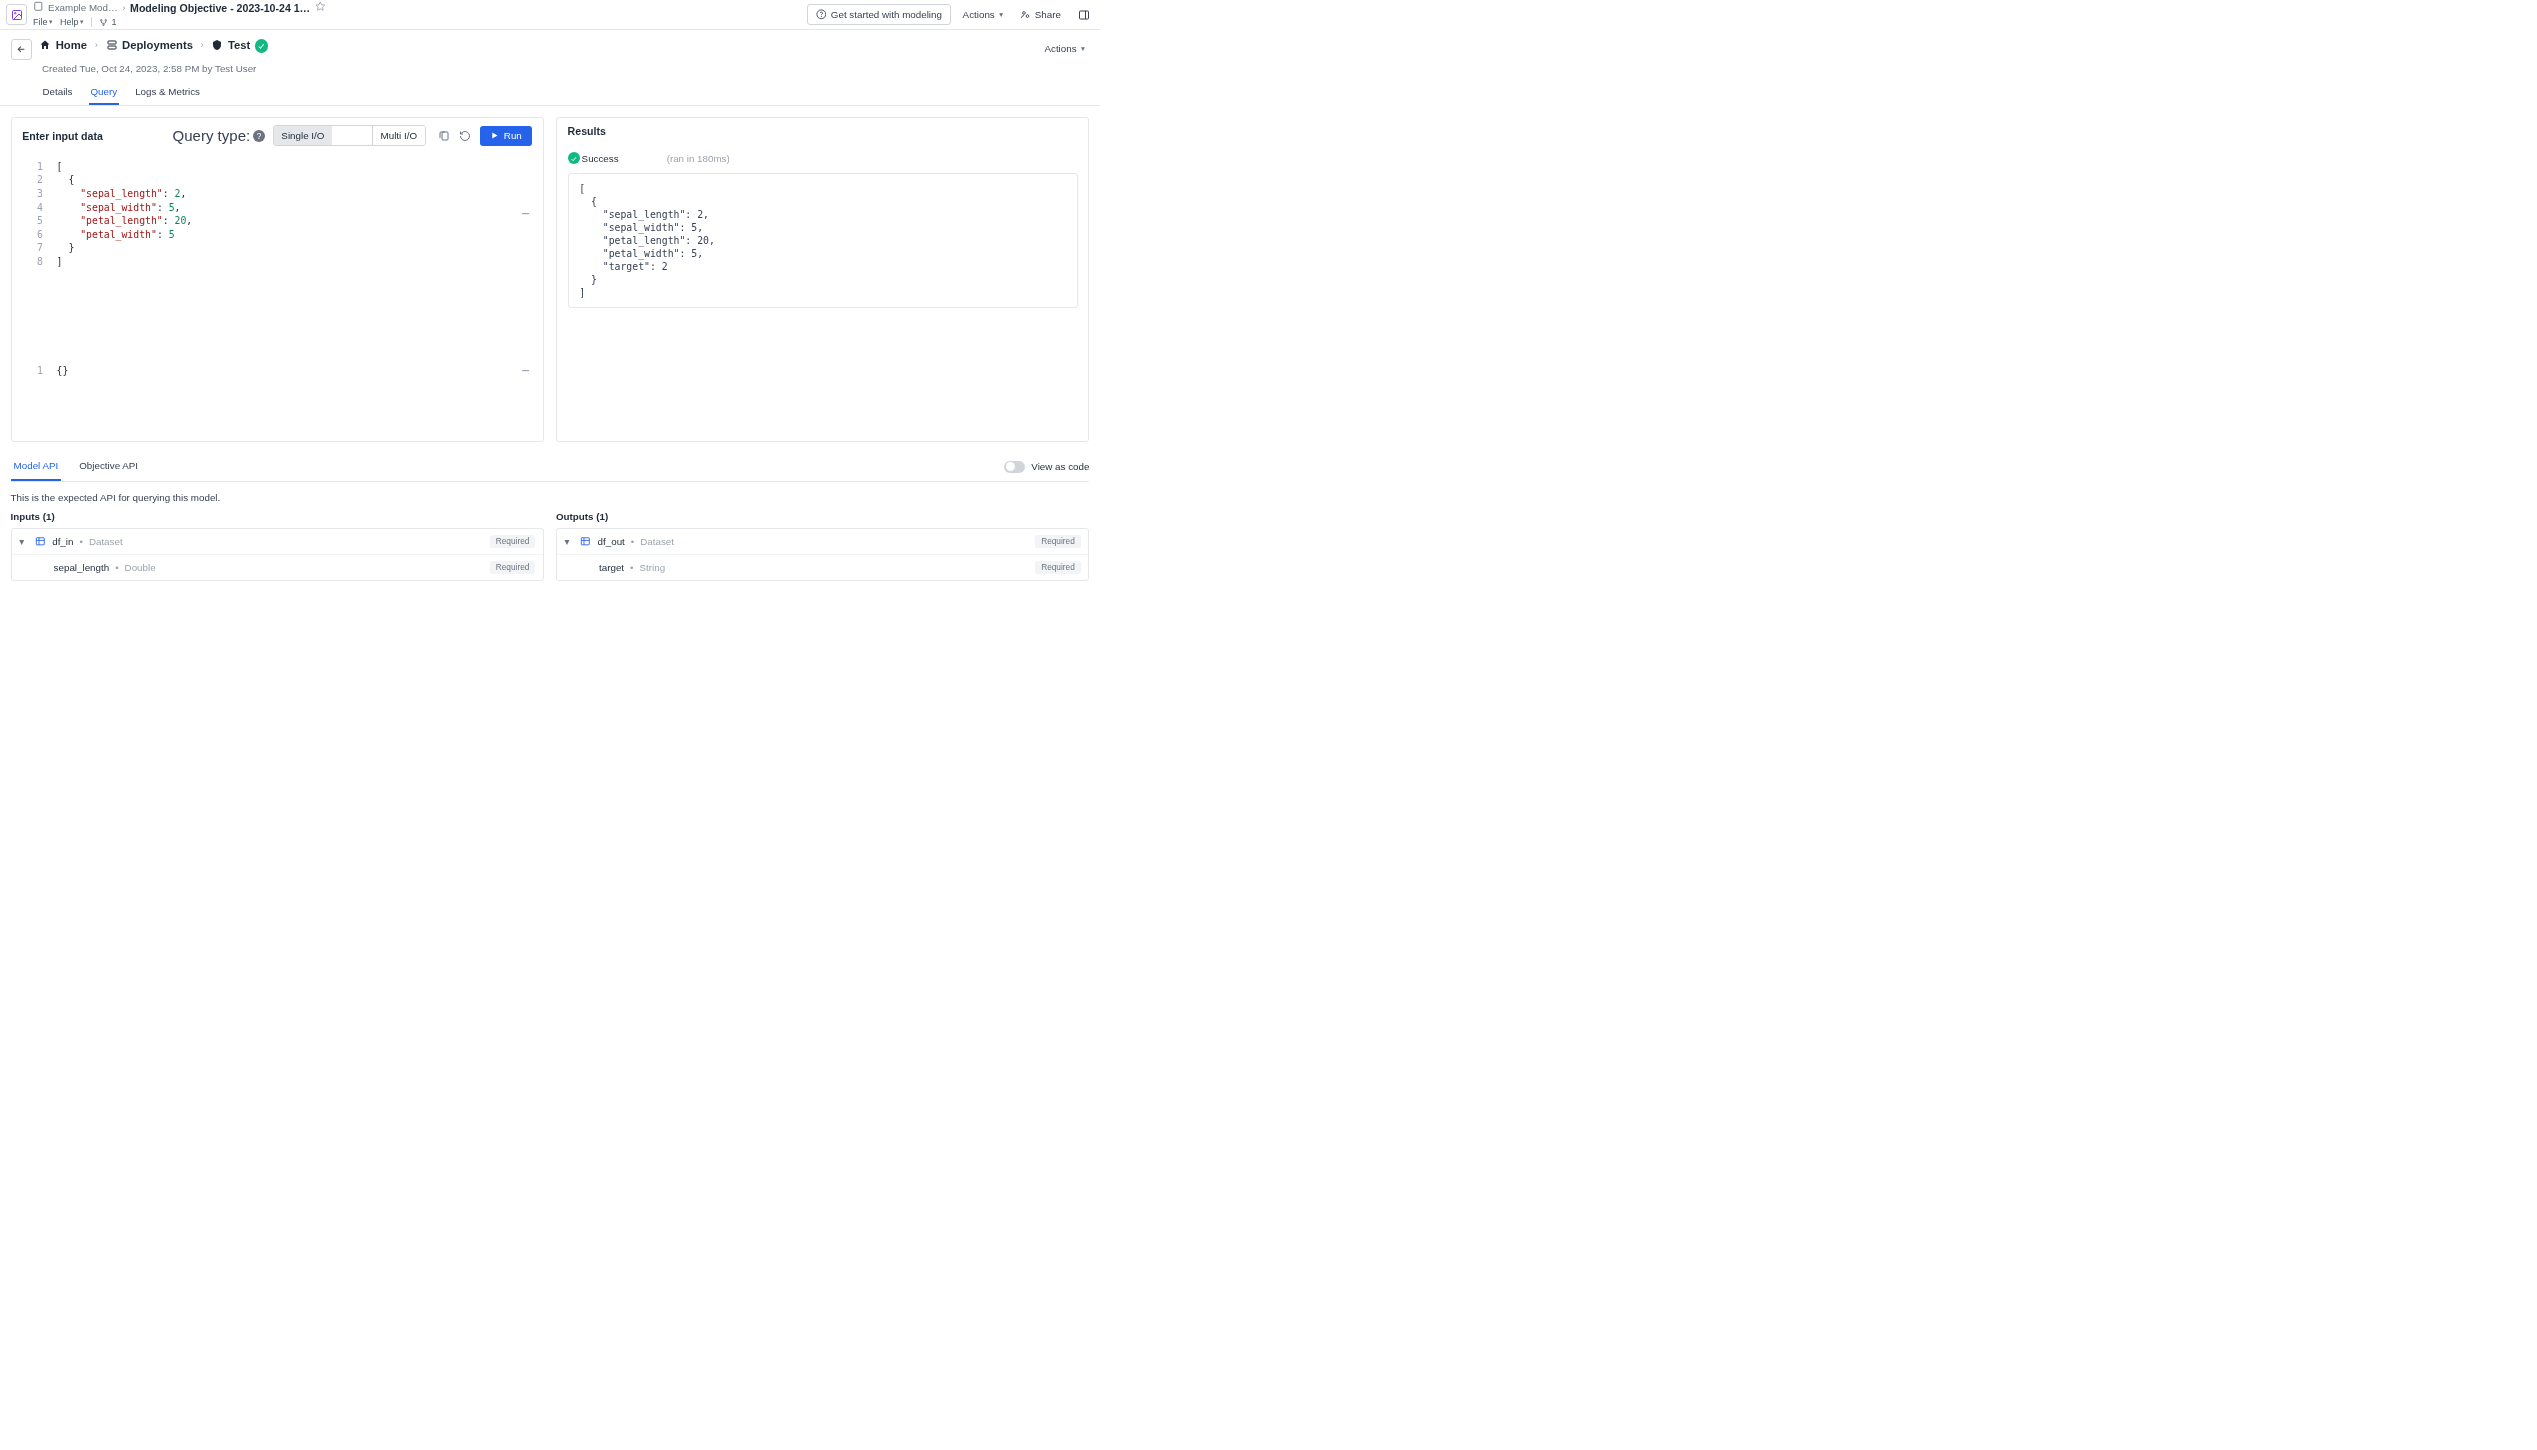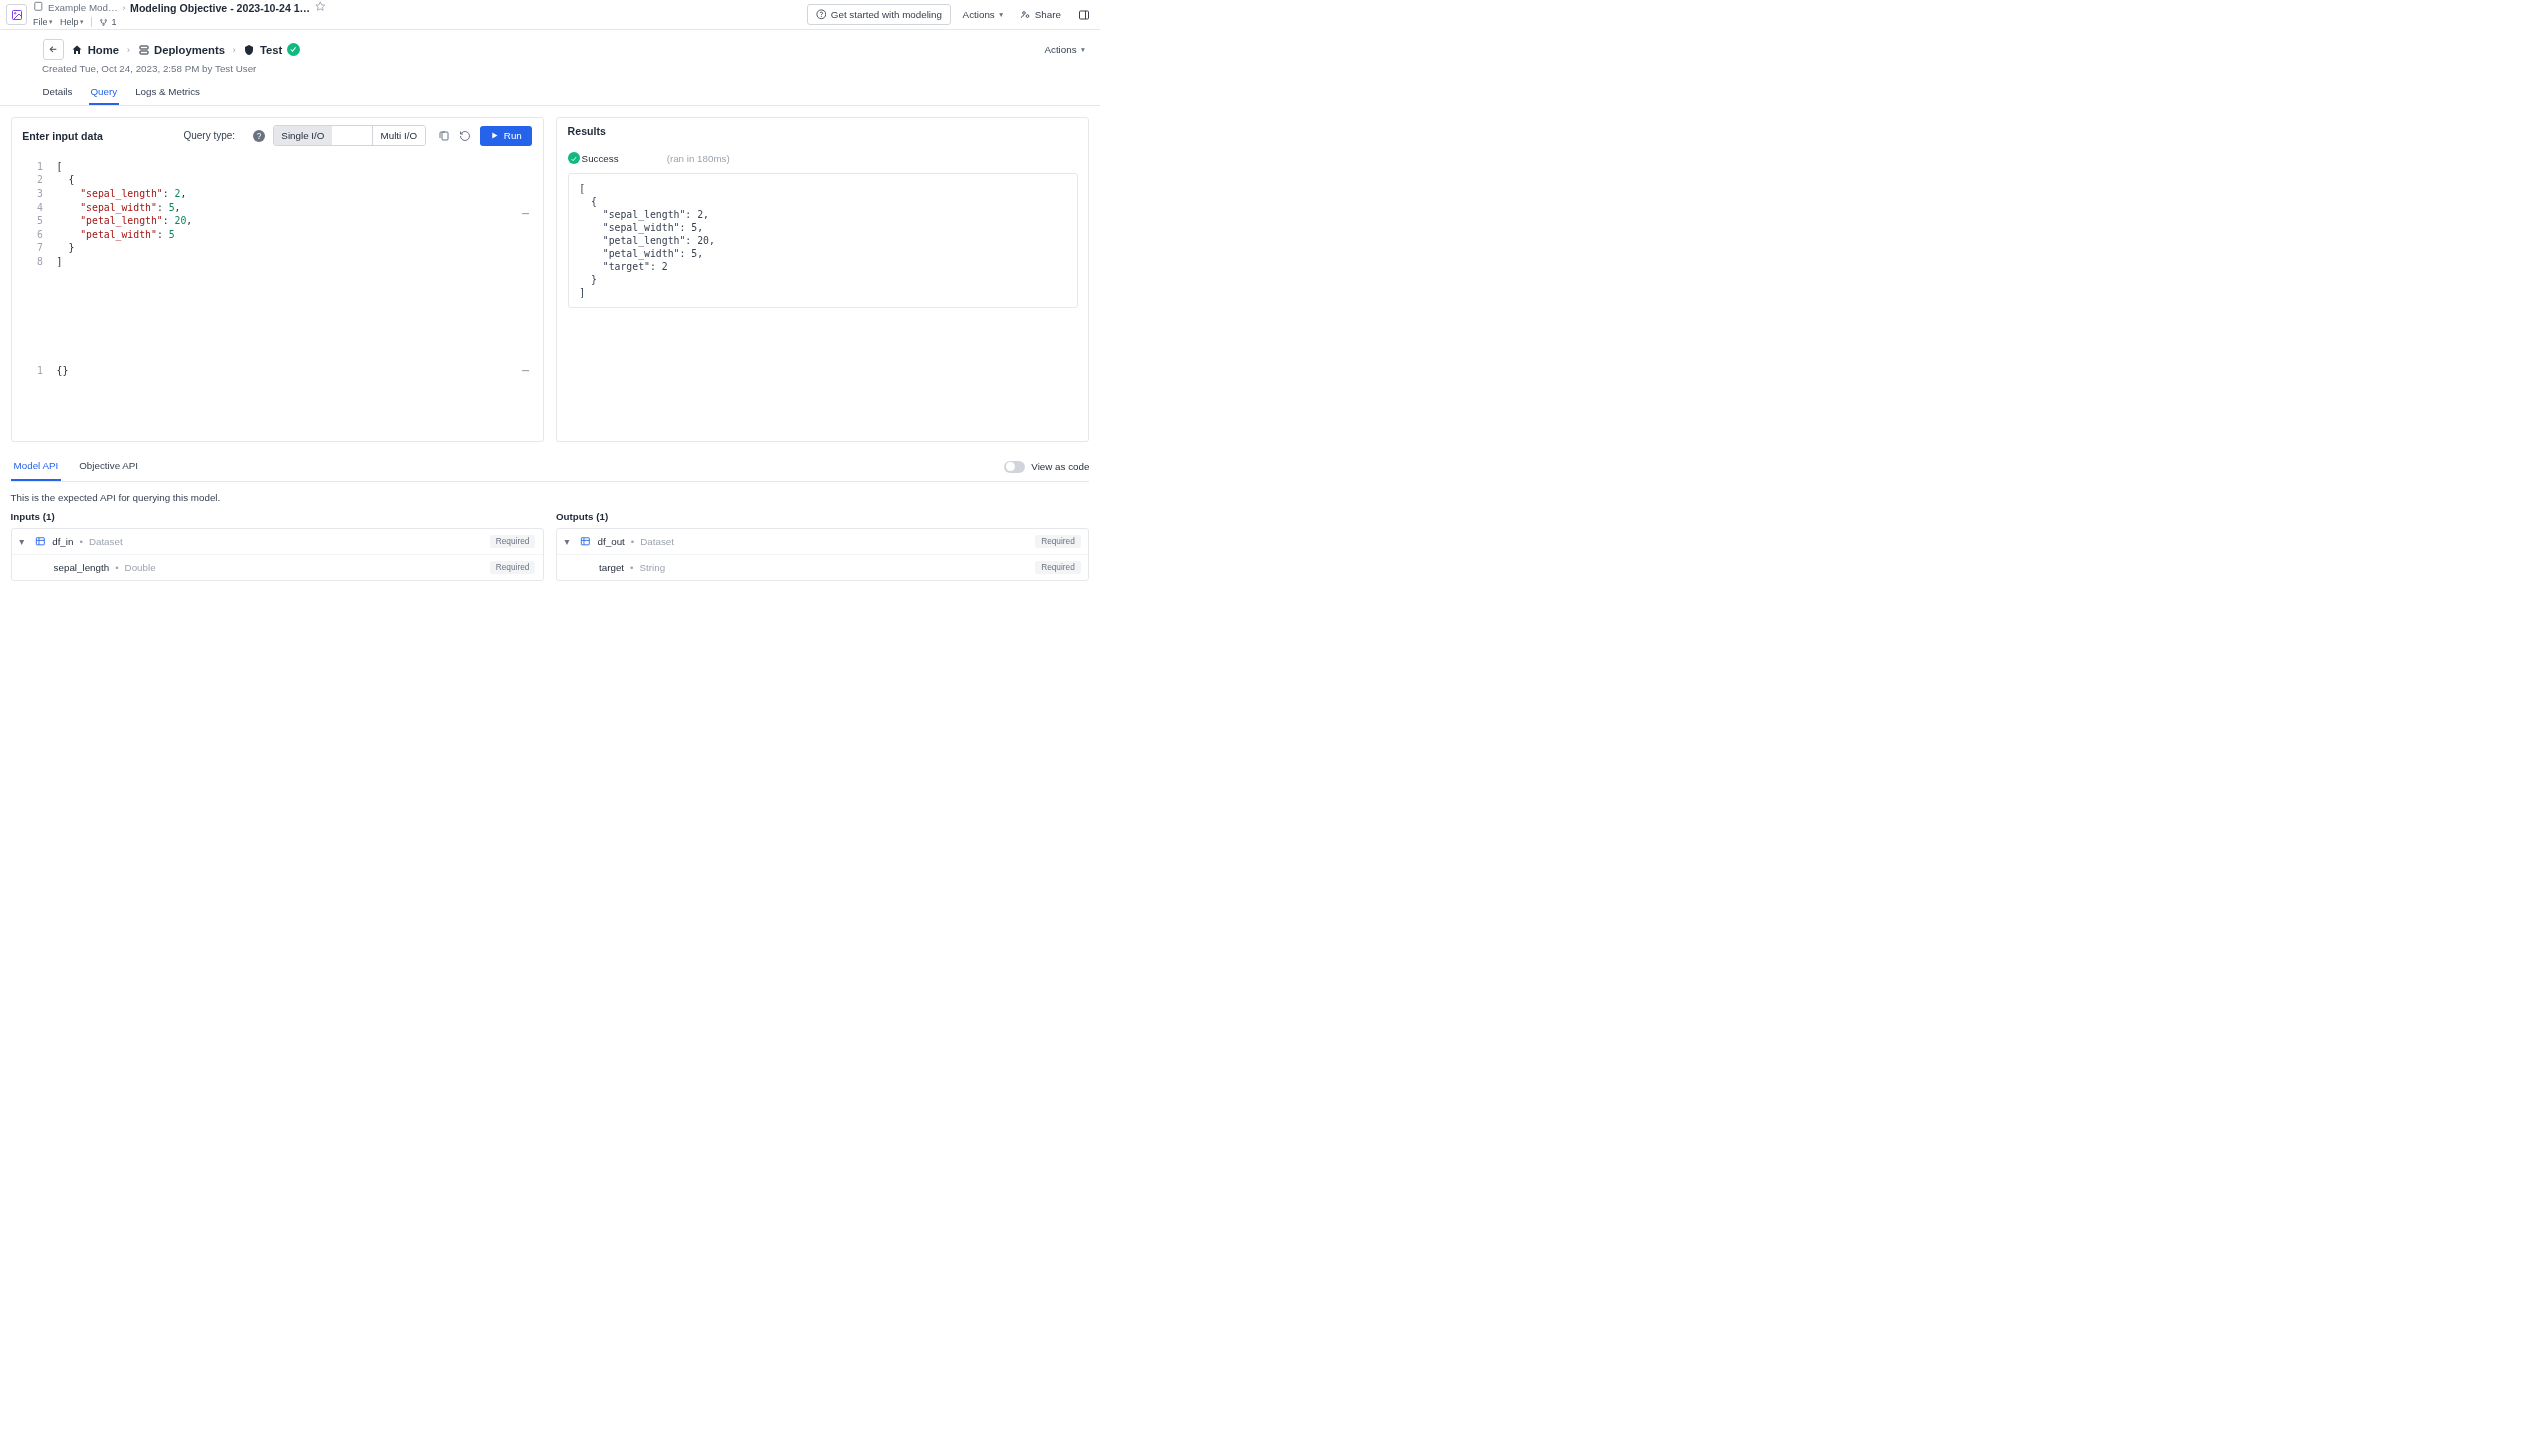--- a/index.html
+++ b/index.html
@@ -21,21 +21,21 @@
   .menu-caret { font-size: 6.8px; color: #6b7280; }
   .menu-divider { width: 0.8px; height: 10.6px; background: #d1d5db; }
   .branch { display: flex; align-items: center; gap: 3px; color: #4b5563; }
 
   .top-right { display: flex; align-items: center; gap: 7.6px; }
   .pill-btn { display: flex; align-items: center; gap: 4.5px; border: 0.8px solid #d1d5db; border-radius: 3px; padding: 3.8px 7.6px; color: #374151; background: #fff; font-size: 9.8px; cursor: pointer; }
   .txt-btn { display: flex; align-items: center; gap: 4.5px; padding: 3.8px 4.5px; color: #374151; font-size: 9.8px; cursor: pointer; }
   .caret { font-size: 7.6px; color: #6b7280; }
 
   
-  .breadcrumb-bar { display: flex; align-items: center; padding: 9px 10.6px 0 10.6px; margin-left: 32px; }
+  .breadcrumb-bar { display: flex; align-items: flex-start; padding: 9px 10.6px 0 10.6px; }
   .back-btn { width: 21px; height: 21px; border: 0.8px solid #d1d5db; border-radius: 3px; display: flex; align-items: center; justify-content: center; margin-right: 7.6px; color: #4b5563; cursor: pointer; }
   .bc-seg { display: flex; align-items: center; gap: 4.5px; font-size: 11.3px; font-weight: 600; color: #1f2937; }
   .bc-sep { color: #9ca3af; margin: 0 7.6px; }
   .status-dot { width: 13.6px; height: 13.6px; border-radius: 50%; background: #10b981; display: flex; align-items: center; justify-content: center; margin-left: 4.5px; }
   .status-dot svg { width: 8.3px; height: 8.3px; }
   .bc-right { margin-left: auto; }
 
   .created-row { padding: 3px 10.6px 7.6px 42px; color: #6b7280; font-size: 9.8px; }
 
   
@@ -45,21 +45,21 @@
 
   
   .main { display: flex; gap: 12px; padding: 10.6px; }
   .panel { border: 0.8px solid #e5e7eb; border-radius: 3px; background: #fff; }
   .left-col { flex: 1; display: flex; flex-direction: column; }
   .right-col { flex: 1; }
 
   .panel-header { display: flex; align-items: center; padding: 7.6px 10.6px; }
   .panel-title { font-weight: 600; font-size: 10.6px; }
   .panel-header .spacer { flex: 1; }
-  .q-label { color: #374151; font-size: 10px; margin-right: 18px; }
+  .q-label { color: #374151; font-size: 15px; margin-right: 3px; }
   .help-circle { width: 12px; height: 12px; border-radius: 50%; background: #6b7280; color: #fff; font-size: 8.3px; display: flex; align-items: center; justify-content: center; margin-right: 7.6px; }
   .seg { display: flex; border: 0.8px solid #d1d5db; border-radius: 3px; overflow: hidden; margin-right: 7.6px; gap: 40px; }
   .seg-btn { padding: 3.8px 7.6px; font-size: 9.8px; background: #fff; cursor: pointer; }
   .seg-btn.active { background: #e5e7eb; }
   .seg-btn + .seg-btn { border-left: 0.8px solid #d1d5db; }
   .icon-btn { width: 21px; height: 21px; display: flex; align-items: center; justify-content: center; color: #6b7280; cursor: pointer; }
   .run-btn { display: flex; align-items: center; gap: 4.5px; background: #2563eb; color: #fff; border-radius: 3px; padding: 4.5px 10.6px; font-size: 9.8px; font-weight: 500; cursor: pointer; margin-left: 4.5px; }
 
   
   .editor { position: relative; font-family: Menlo, Consolas, monospace; font-size: 9.8px; line-height: 13.6px; padding: 6px 0 6px 0; }

